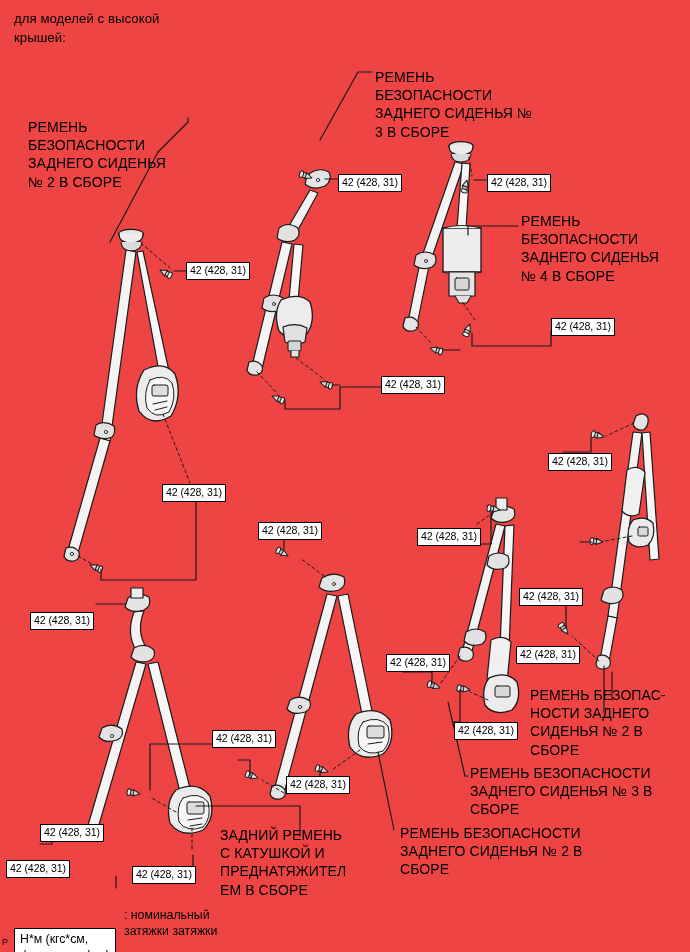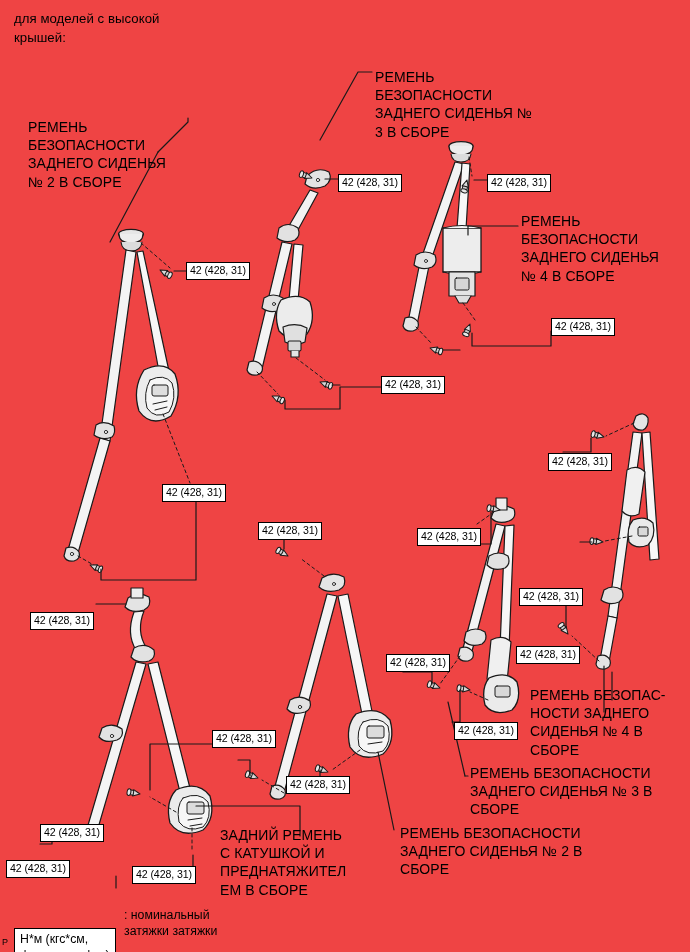--- a/index.html
+++ b/index.html
@@ -351,21 +351,21 @@
   <div class="txt" style="left:375px; top:68px;">РЕМЕНЬ
 БЕЗОПАСНОСТИ
 ЗАДНЕГО СИДЕНЬЯ №
 3 В СБОРЕ</div>
   <div class="txt" style="left:521px; top:212px;">РЕМЕНЬ
 БЕЗОПАСНОСТИ
 ЗАДНЕГО СИДЕНЬЯ
 № 4 В СБОРЕ</div>
   <div class="txt" style="left:530px; top:686px;">РЕМЕНЬ БЕЗОПАС-
 НОСТИ ЗАДНЕГО
-СИДЕНЬЯ № 4 В
+СИДЕНЬЯ № 2 В
 СБОРЕ</div>
   <div class="txt" style="left:470px; top:764px;">РЕМЕНЬ БЕЗОПАСНОСТИ
 ЗАДНЕГО СИДЕНЬЯ № 3 В
 СБОРЕ</div>
   <div class="txt" style="left:400px; top:824px;">РЕМЕНЬ БЕЗОПАСНОСТИ
 ЗАДНЕГО СИДЕНЬЯ № 2 В
 СБОРЕ</div>
   <div class="txt" style="left:220px; top:826px;">ЗАДНИЙ РЕМЕНЬ
 С КАТУШКОЙ И
 ПРЕДНАТЯЖИТЕЛ

